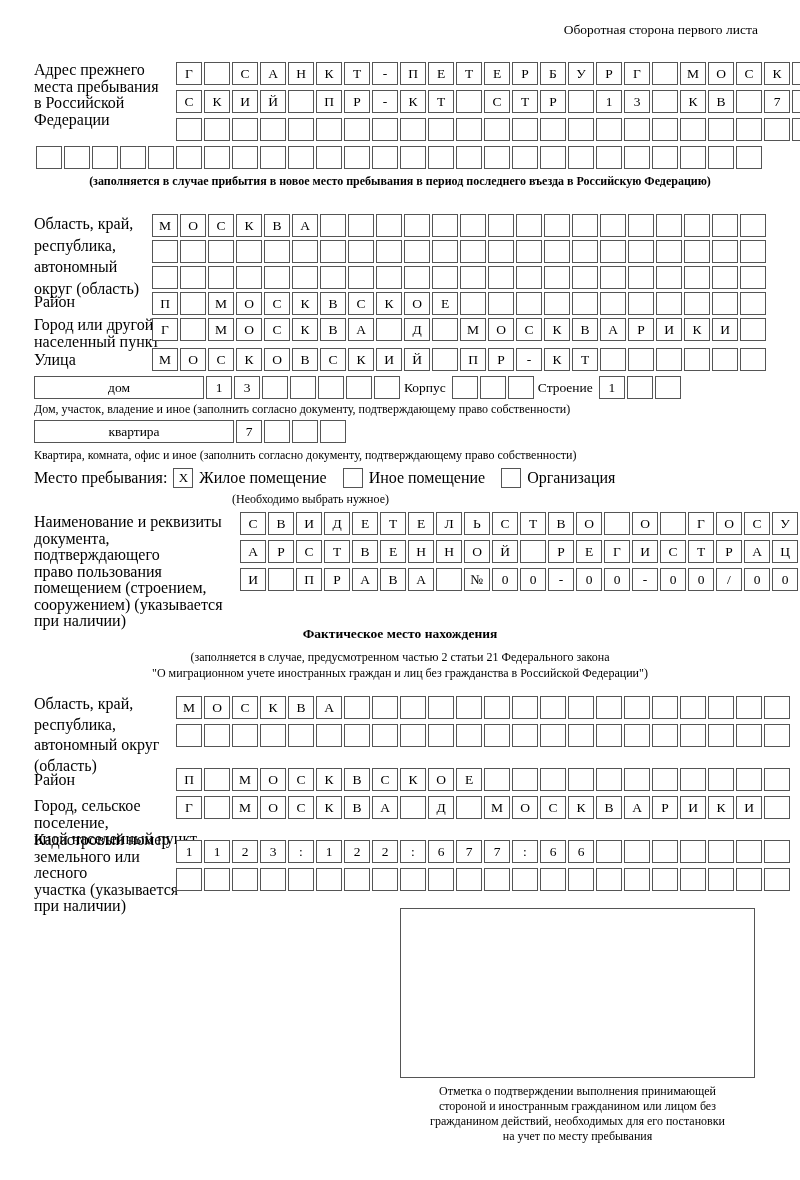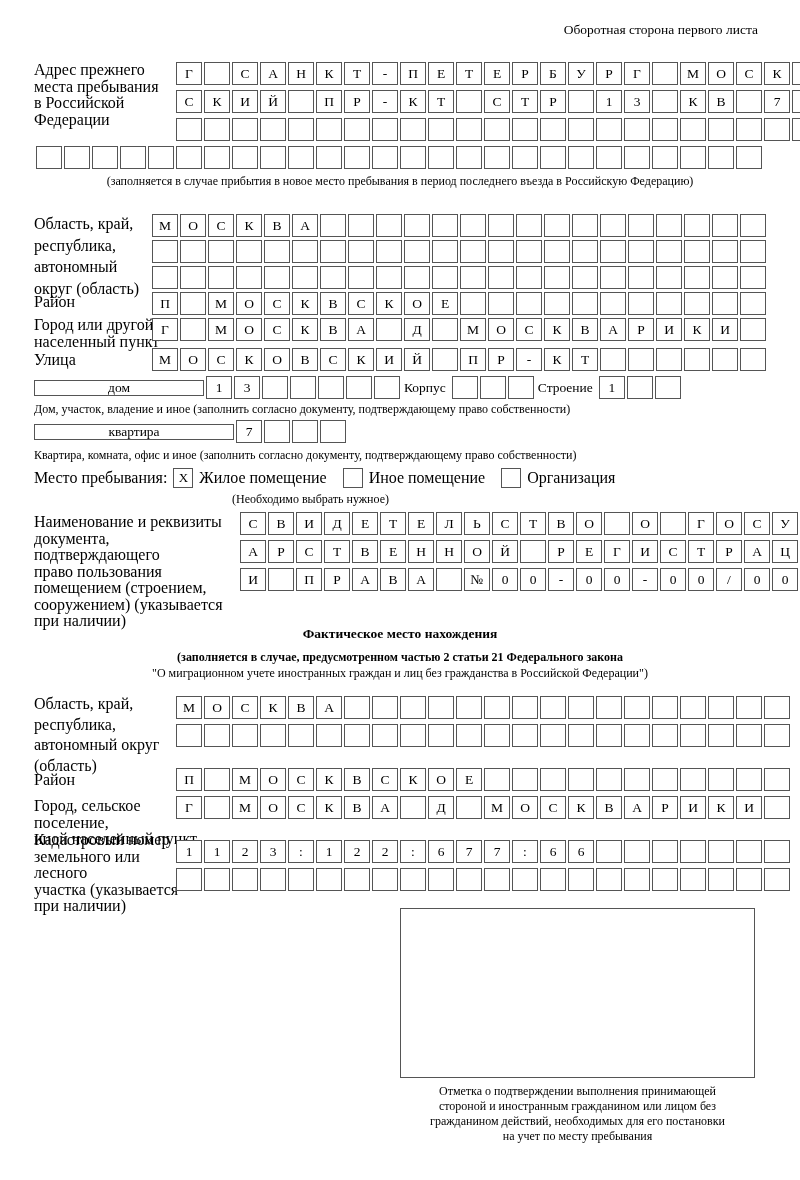--- a/index.html
+++ b/index.html
@@ -43,21 +43,21 @@
   }
   .note {
     font-size: 12px;
     text-align: center;
   }
   .note-l { font-size: 12px; }
 
   .boxline { display: flex; align-items: center; }
   .widebox {
     border: 1px solid #555;
-    height: 16px;
+    height: 23px;
     display: flex; align-items: center; justify-content: center;
     font-size: 13.5px;
     margin-right: 2px;
   }
   .inline-lbl { font-size: 13.5px; margin: 0 6px 0 2px; }
 
   .chk {
     width: 20px; height: 20px; border: 1px solid #555;
     display: inline-flex; align-items: center; justify-content: center;
     font-size: 13px;
@@ -188,21 +188,21 @@
     <div class="cell"></div>
     <div class="cell"></div>
     <div class="cell"></div>
     <div class="cell"></div>
     <div class="cell"></div>
     <div class="cell"></div>
     <div class="cell"></div>
     <div class="cell"></div>
   </div>
 
-  <div class="blk note" style="left:0; top:174px; width:800px;">(заполняется в случае прибытия в новое место пребывания в период последнего въезда в Российскую Федерацию)</div>
+  <div class="blk note" style="left:0; top:174px; width:800px;font-weight:bold;">(заполняется в случае прибытия в новое место пребывания в период последнего въезда в Российскую Федерацию)</div>
 
 
   <div class="blk" style="left:34px; top:216px; width:140px;">
     <div class="lbl">Область, край,</div>
     <div class="lbl" style="margin-top:5px;">республика,</div>
     <div class="lbl" style="margin-top:5px;">автономный</div>
     <div class="lbl" style="margin-top:5px;">округ (область)</div>
   </div>
 
   <div class="blk cells" style="left:152px; top:214px;">
@@ -474,21 +474,21 @@
     <div class="cell">-</div>
     <div class="cell">0</div>
     <div class="cell">0</div>
     <div class="cell">/</div>
     <div class="cell">0</div>
     <div class="cell">0</div>
 
   </div>
 
   <div class="blk sec-title" style="left:0; top:626px; width:800px;">Фактическое место нахождения</div>
-  <div class="blk note" style="left:0; top:650px; width:800px;font-weight:bold;">(заполняется в случае, предусмотренном частью 2 статьи 21 Федерального закона</div>
+  <div class="blk note" style="left:0; top:650px; width:800px;">(заполняется в случае, предусмотренном частью 2 статьи 21 Федерального закона</div>
   <div class="blk note" style="left:0; top:666px; width:800px;">"О миграционном учете иностранных граждан и лиц без гражданства в Российской Федерации")</div>
 
   <div class="blk" style="left:34px; top:696px; width:145px;">
     <div class="lbl">Область, край,</div>
     <div class="lbl" style="margin-top:4px;">республика,</div>
     <div class="lbl" style="margin-top:4px;">автономный округ</div>
     <div class="lbl" style="margin-top:4px;">(область)</div>
   </div>
   <div class="blk cells" style="left:176px; top:696px;">
     <div class="cell">М</div>

